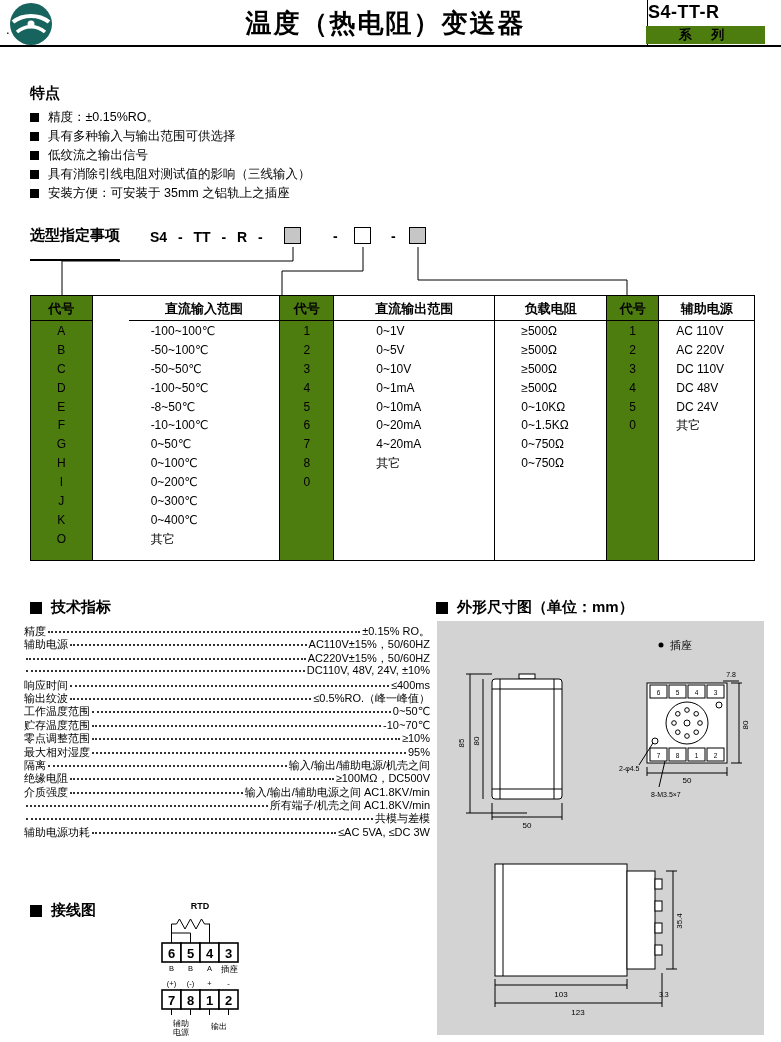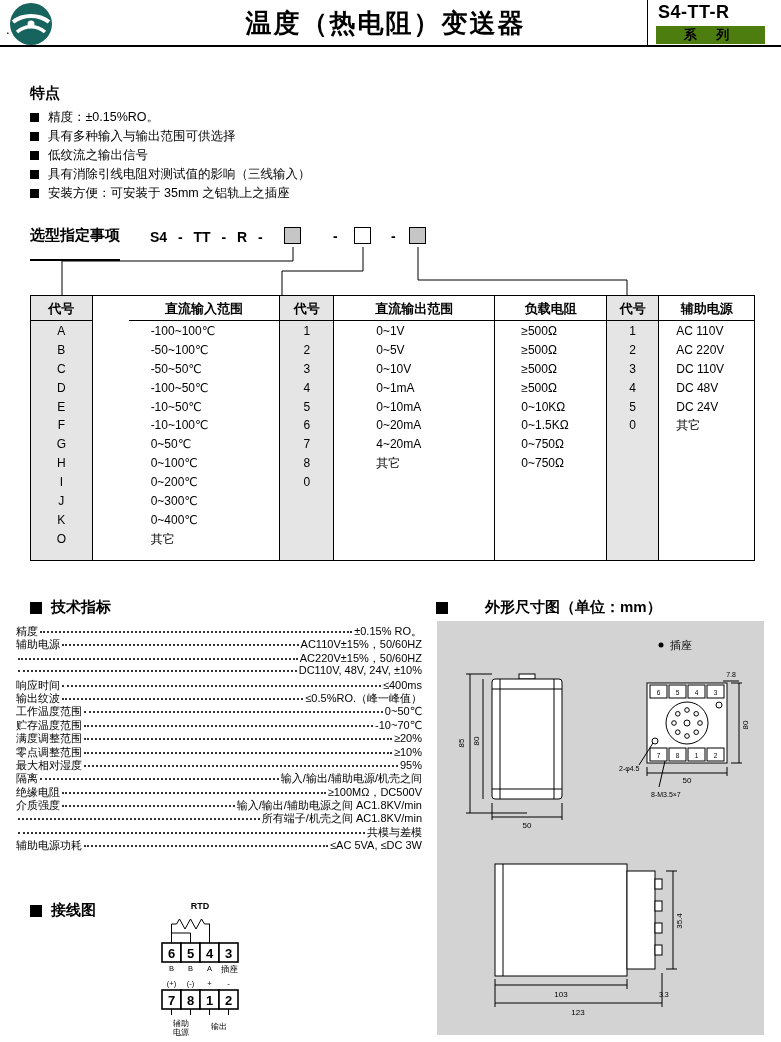--- a/index.html
+++ b/index.html
@@ -3,21 +3,21 @@
 <meta charset="utf-8">
 <style>
   * { box-sizing: border-box; }
   body { margin:0; background:#e8e8e8; font-family:"Liberation Sans","DejaVu Sans",sans-serif; }
   .page { position:relative; width:781px; height:1042px; background:#fff; color:#000; overflow:hidden; margin:0 auto; }
 
   
   .header { position:absolute; left:0; top:0; width:781px; height:47px; border-bottom:2px solid #000; background:#fff; }
   .logo { position:absolute; left:9px; top:2px; width:44px; height:44px; }
   .title { position:absolute; left:160px; right:170px; top:6px; text-align:center; font-size:26px; font-weight:bold; letter-spacing:2px; white-space:nowrap; }
-  .model-block { position:absolute; right:16px; top:0; width:118px; height:47px; border-left:1px solid #000; padding:2px 0 0 10px; }
+  .model-block { position:absolute; right:16px; top:0; width:118px; height:47px; border-left:1px solid #000; padding:2px 0 0 0; }
   .model { font-size:18px; font-weight:bold; letter-spacing:0.5px; }
   .series-bar { margin-top:3px; margin-left:-2px; background:#4d7c0f; height:18px; line-height:18px; text-align:center; font-size:13px; font-weight:bold; letter-spacing:8px; }
   .stray { position:absolute; left:6px; top:22px; font-size:13px; }
 
   
   .features { position:absolute; left:30px; top:84px; }
   .features-heading { font-size:15px; font-weight:bold; margin-bottom:5px; }
   .feat-item { display:flex; align-items:center; height:19px; font-size:12.5px; }
   .feat-item::before { content:""; width:9px; height:9px; background:#000; margin-right:9px; flex:none; }
 
@@ -31,38 +31,38 @@
   .sel-dash { position:absolute; top:2px; font-size:14px; font-weight:bold; }
   .d1 { left:333px; } .d2 { left:391px; }
   .connector { position:absolute; left:0; top:247px; width:781px; height:48px; }
 
   
   .dtable { position:absolute; left:30px; top:295px; width:725px; display:flex; border:1px solid #000; background:#fff; font-size:12px; }
   .col { border-right:1px solid #000; }
   .col:last-child { border-right:none; }
   .col-head { height:25px; line-height:25px; border-bottom:1px solid #000; text-align:center; font-weight:bold; font-size:13px; white-space:nowrap; }
   .col-body { height:239px; padding-top:1px; overflow:hidden; }
-  .code-col { background:#e5e5e5; }
+  .code-col { background:#4d7c0f; }
   .cell { height:18.9px; line-height:18.9px; text-align:center; white-space:nowrap; }
   .w-c1 { width:65px; } .w-in { width:160px;margin-left:36px; } .w-c2 { width:57px; } .w-out { width:170px; }
   .w-load { width:118px; } .w-c3 { width:55px; } .w-pow { width:100px; }
   .col-input .cell  { text-align:left; padding-left:22px; }
   .col-output .cell { text-align:left; padding-left:42px; }
   .col-load .cell   { text-align:left; padding-left:26px; }
   .col-power .cell  { text-align:left; padding-left:17px; }
 
   
   .sec-heading { position:absolute; display:flex; align-items:center; font-size:15px; font-weight:bold; white-space:nowrap; }
   .hsq { width:12px; height:12px; background:#000; margin-right:9px; flex:none; }
   .specs-h  { left:30px;  top:598px; }
-  .dims-h   { left:436px; top:598px;gap:28px; }
+  .dims-h   { left:436px; top:598px; }
   .wiring-h { left:30px;  top:901px; }
 
   
-  .specs-list { position:absolute; left:16px; top:624px; width:406px; }
+  .specs-list { position:absolute; left:24px; top:624px; width:406px; }
   .spec-row { display:flex; align-items:baseline; height:13.4px; font-size:11px; }
   .spec-label { white-space:pre; }
   .spec-dots { flex:1; border-bottom:2px dotted #333; margin:0 2px; transform:translateY(-2px); min-width:8px; }
   .spec-value { white-space:pre; }
 
   
   .dims-panel { position:absolute; left:437px; top:621px; width:327px; height:414px; background:#d3d3d3; }
   .dims-svg { width:100%; height:100%; display:block; }
   svg text { fill:#000; stroke:none; }
 
@@ -134,21 +134,21 @@
           <div class="cell">O</div>
         </div>
     </div>
     <div class="col col-input w-in">
       <div class="col-head">直流输入范围</div>
       <div class="col-body">
           <div class="cell">-100~100℃</div>
           <div class="cell">-50~100℃</div>
           <div class="cell">-50~50℃</div>
           <div class="cell">-100~50℃</div>
-          <div class="cell">-10~50℃</div>
+          <div class="cell">-8~50℃</div>
           <div class="cell">-10~100℃</div>
           <div class="cell">0~50℃</div>
           <div class="cell">0~100℃</div>
           <div class="cell">0~200℃</div>
           <div class="cell">0~300℃</div>
           <div class="cell">0~400℃</div>
           <div class="cell">其它</div>
         </div>
     </div>
     <div class="col code-col w-c2">
@@ -252,25 +252,20 @@
       </div>
       <div class="spec-row">
         <span class="spec-label">工作温度范围</span>
         <span class="spec-dots"></span>
         <span class="spec-value">0~50℃</span>
       </div>
       <div class="spec-row">
         <span class="spec-label">贮存温度范围</span>
         <span class="spec-dots"></span>
         <span class="spec-value">-10~70℃</span>
-      </div>
-      <div class="spec-row">
-        <span class="spec-label">满度调整范围</span>
-        <span class="spec-dots"></span>
-        <span class="spec-value">≥20%</span>
       </div>
       <div class="spec-row">
         <span class="spec-label">零点调整范围</span>
         <span class="spec-dots"></span>
         <span class="spec-value">≥10%</span>
       </div>
       <div class="spec-row">
         <span class="spec-label">最大相对湿度</span>
         <span class="spec-dots"></span>
         <span class="spec-value">95%</span>

